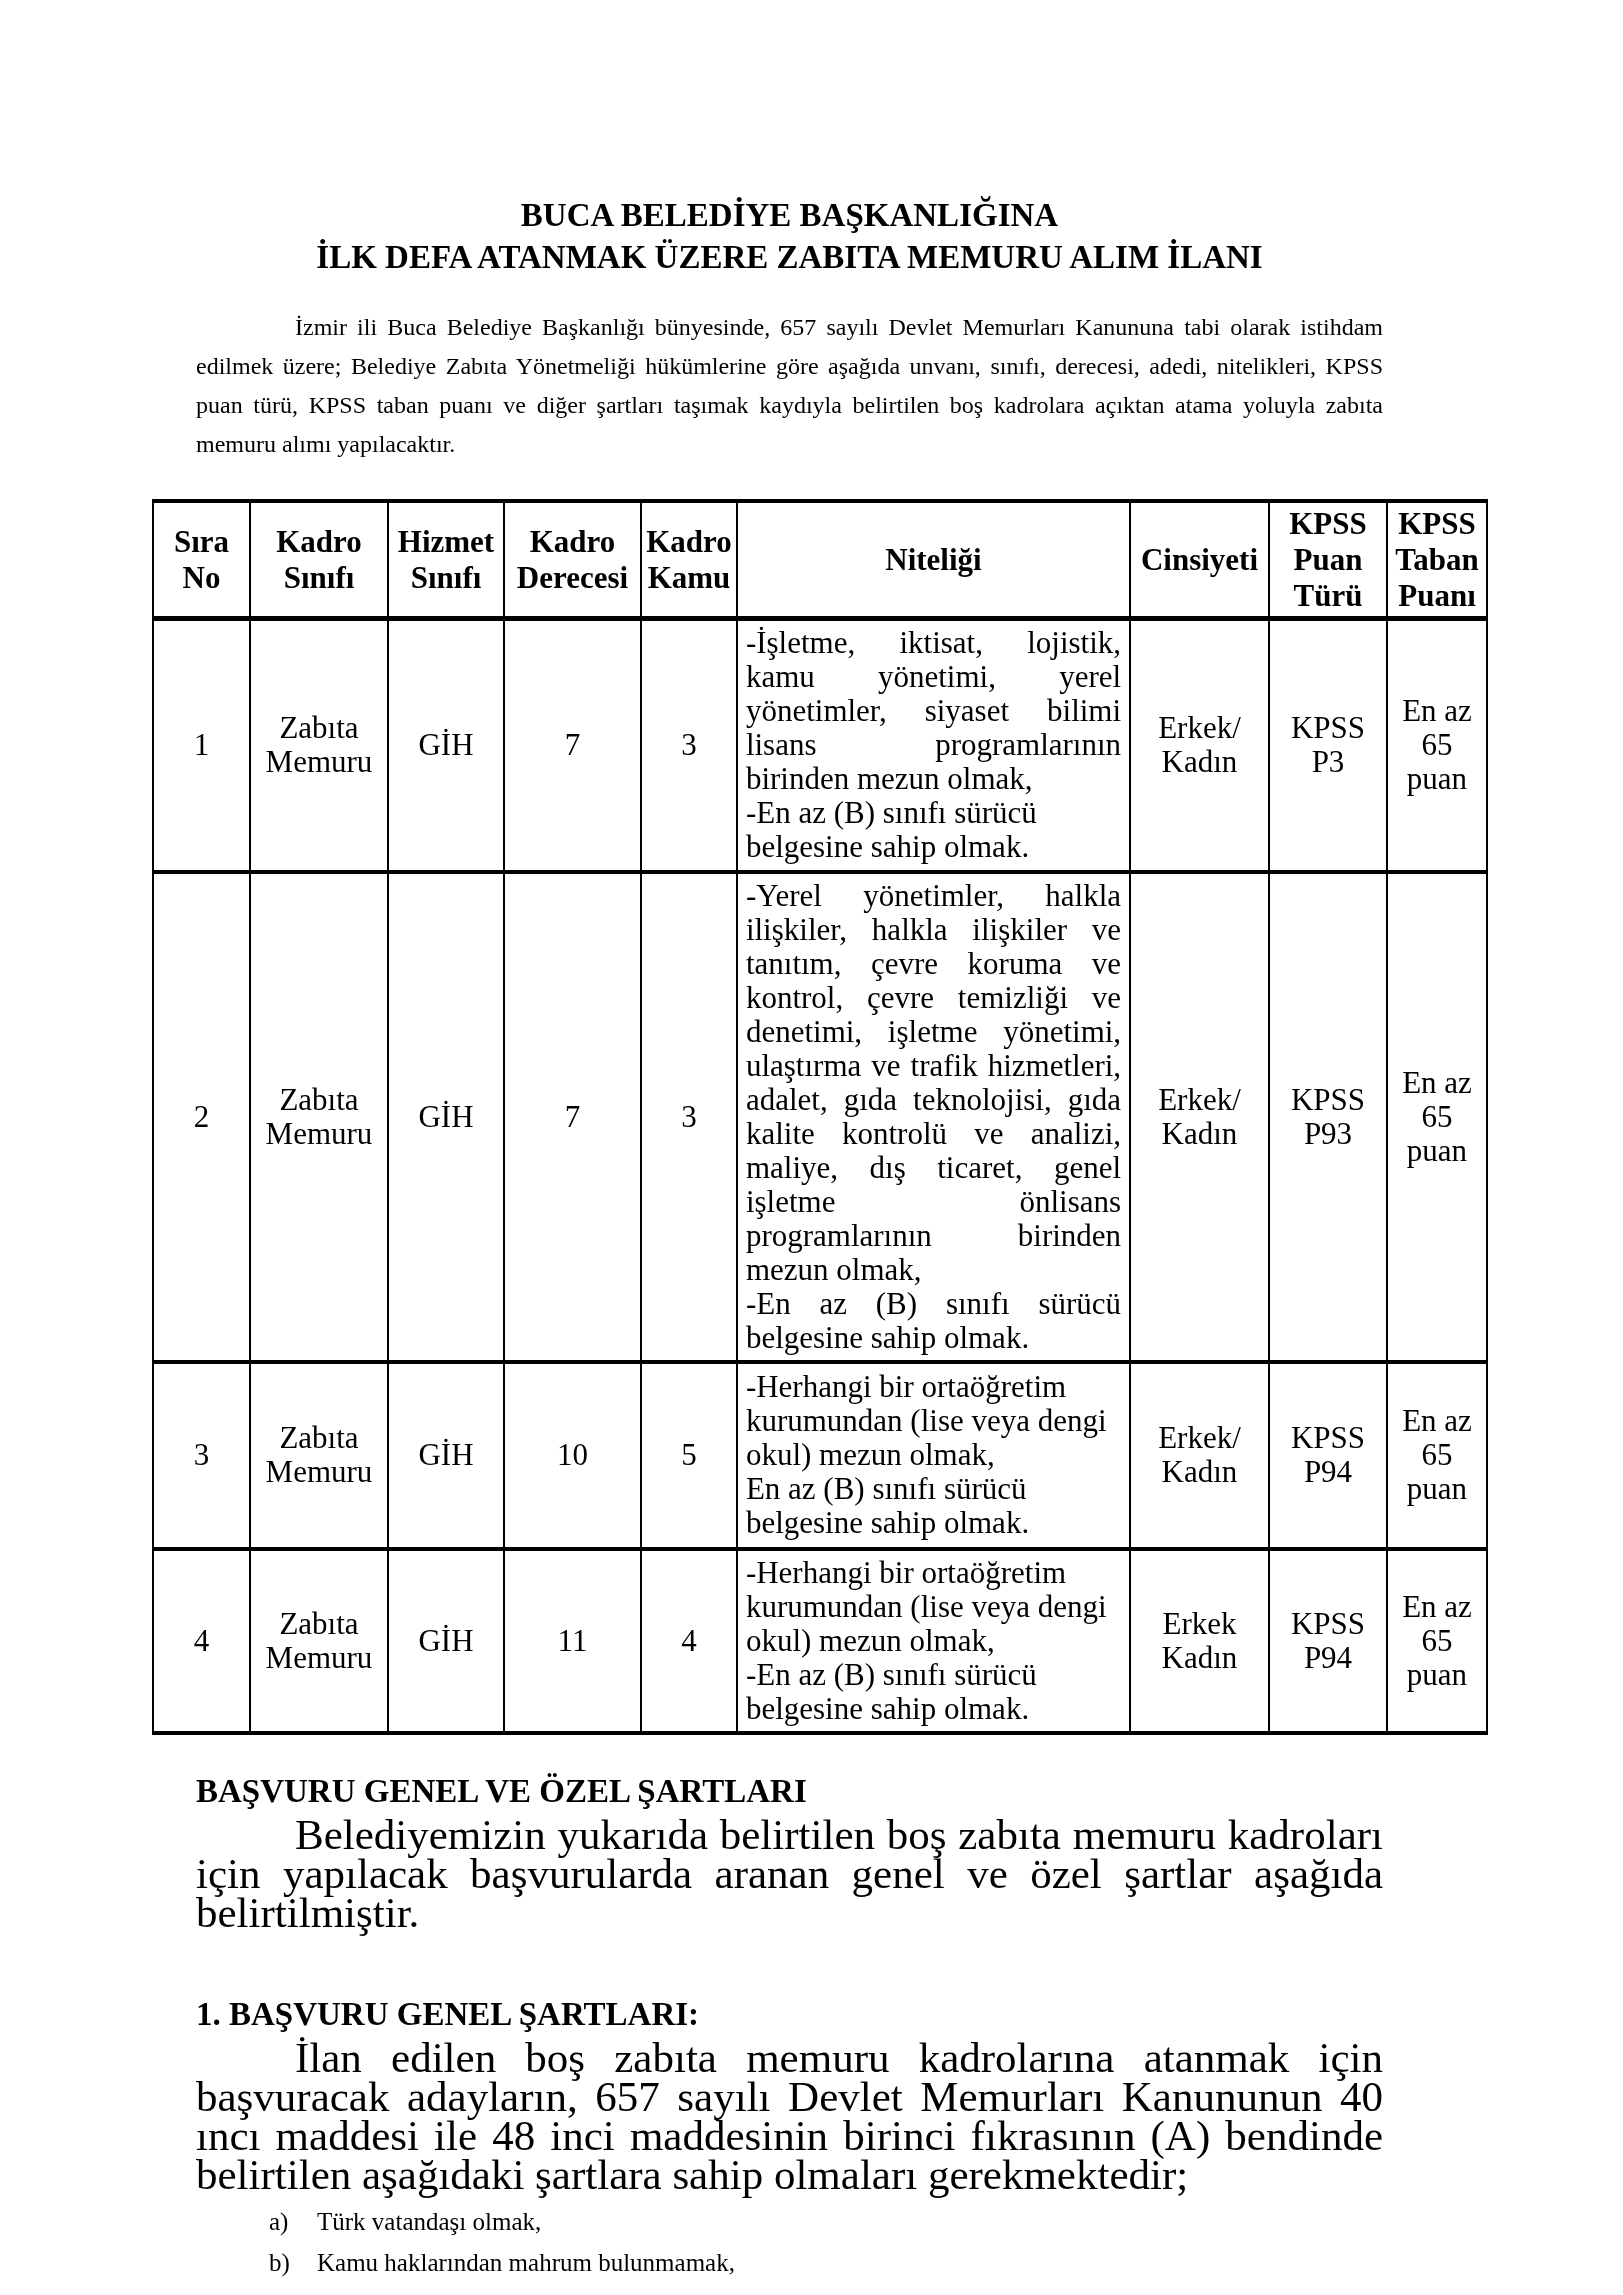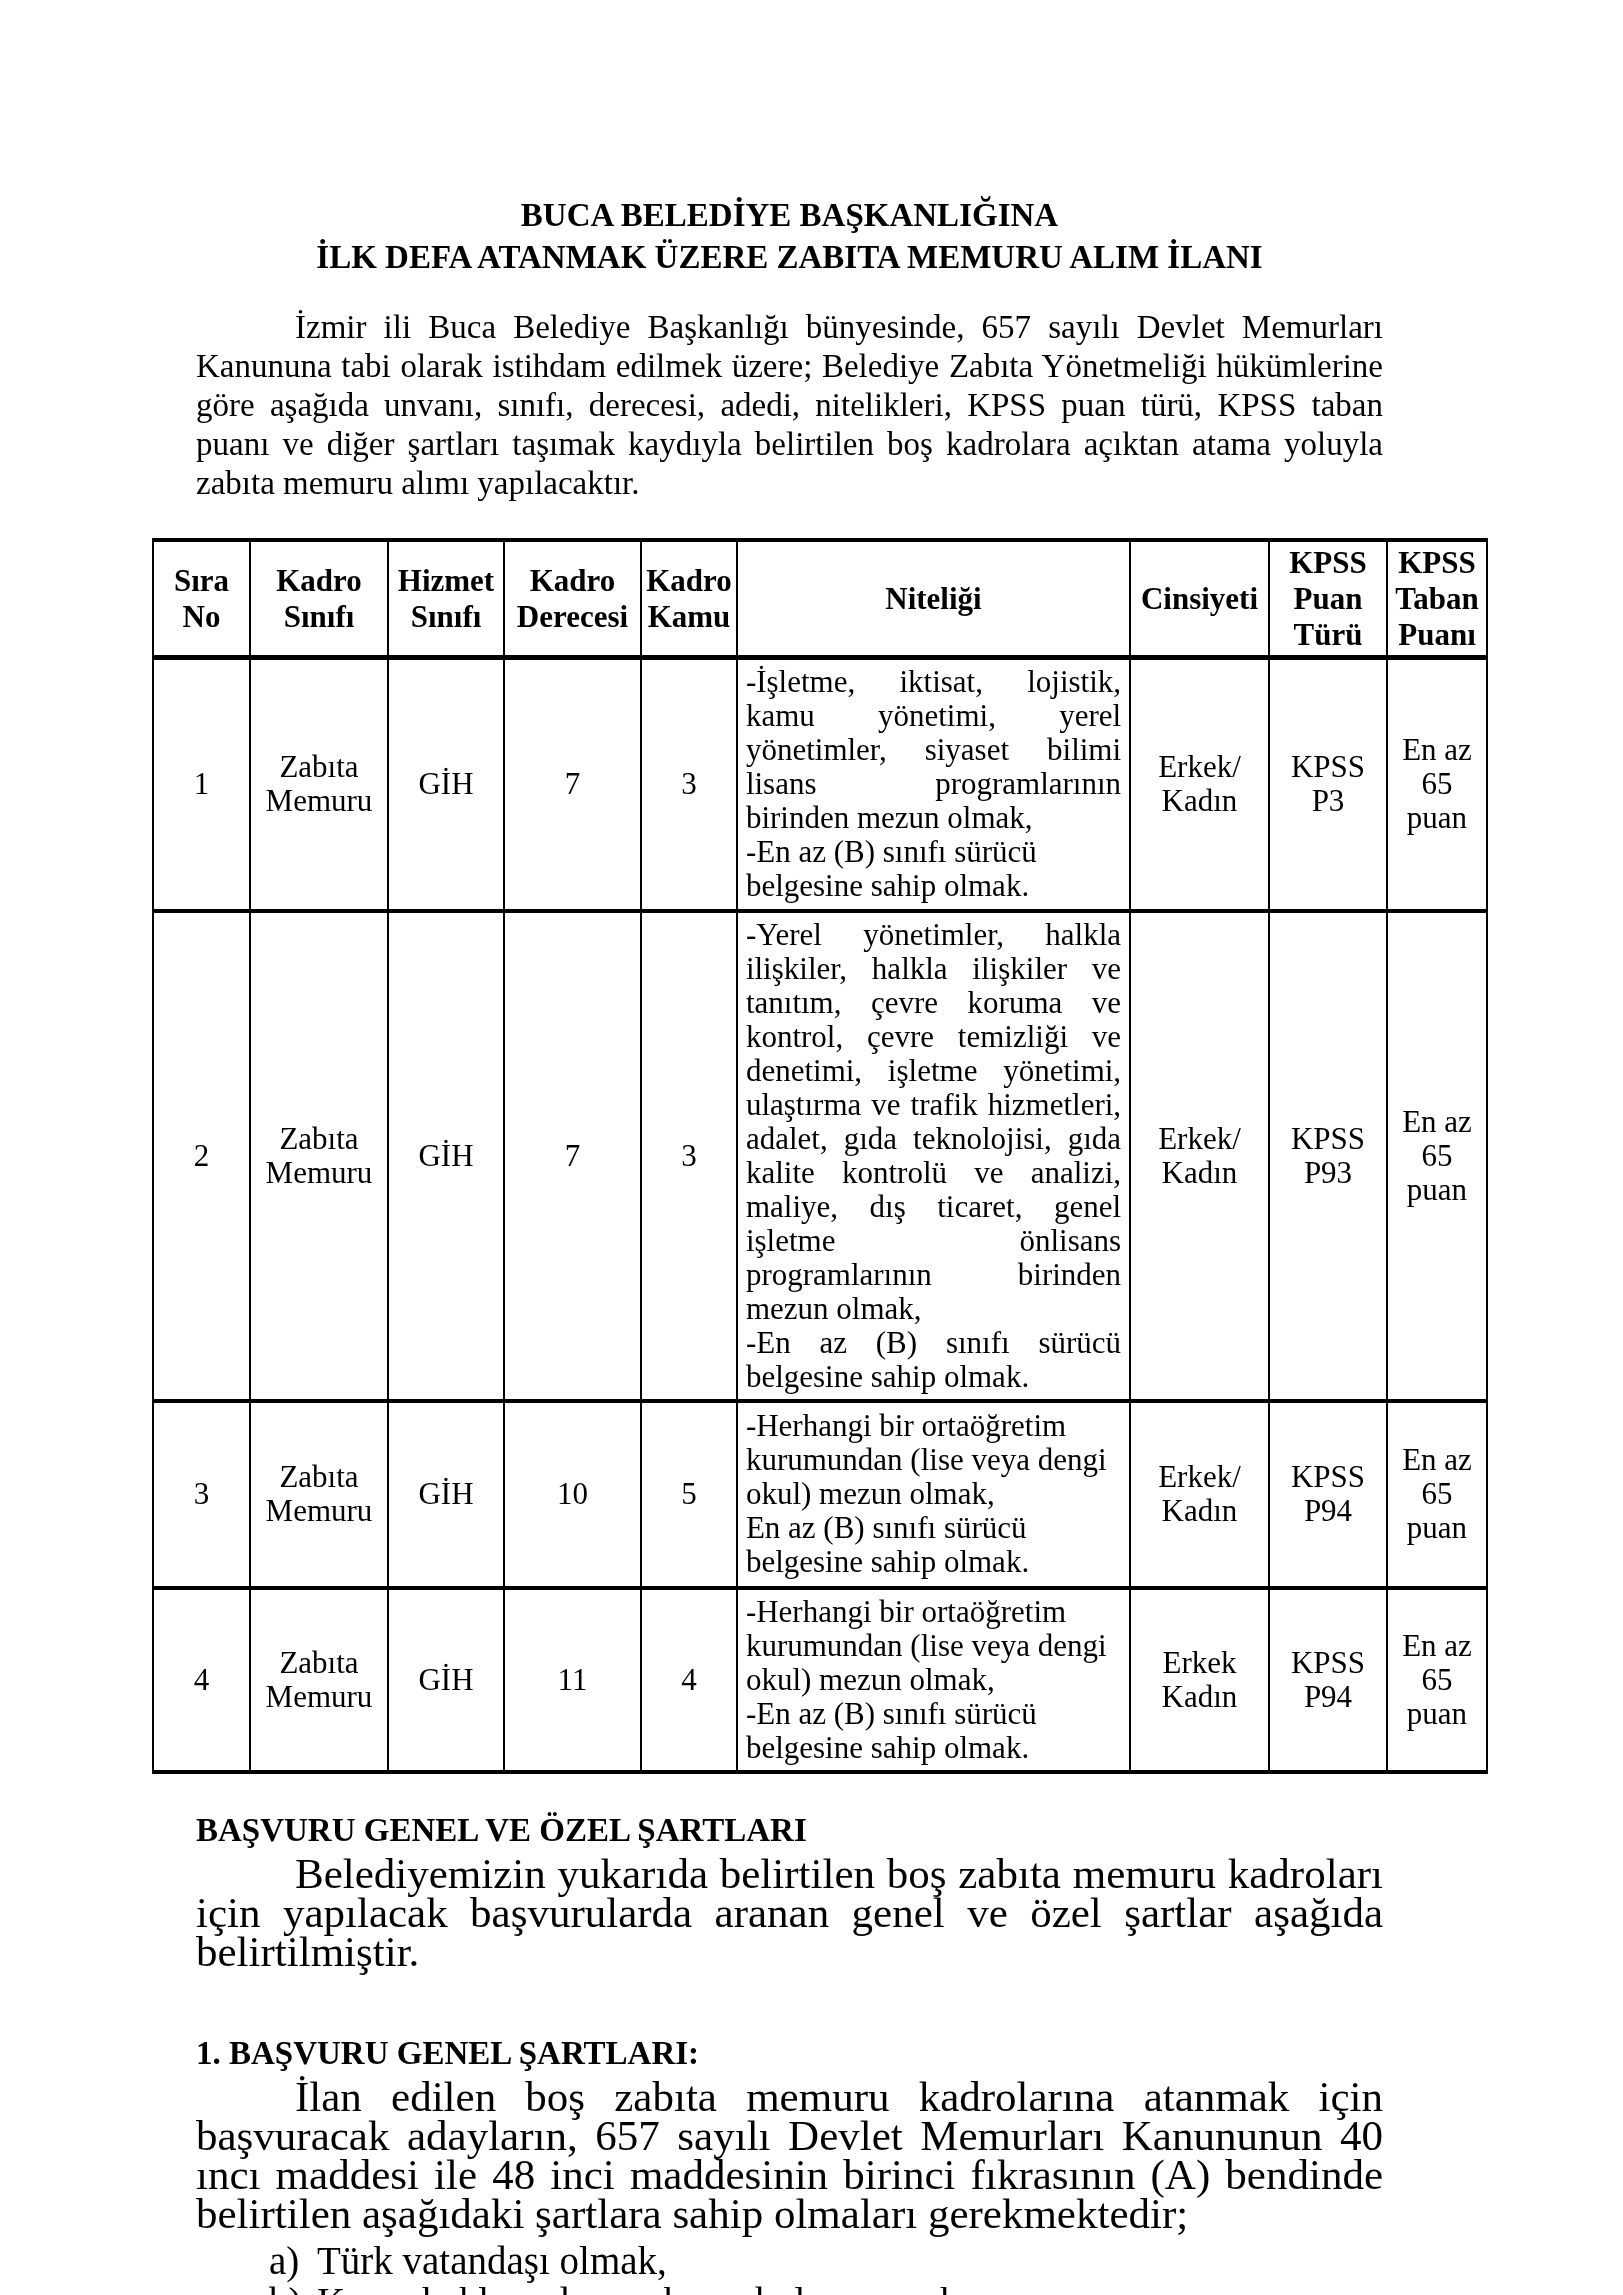--- a/index.html
+++ b/index.html
@@ -22,21 +22,21 @@
   .doc-title {
     text-align: center;
     font-weight: bold;
     font-size: 33px;
     line-height: 42px;
   }
 
   
   .para {
     margin-top: 30px;
-    font-size: 33px;
+    font-size: 24px;
     line-height: 39px;
     text-align: justify;
     text-indent: 99px;
   }
 
   
   table.kadro-table {
     border-collapse: collapse;
     table-layout: fixed;
     width: 1336px;
@@ -85,21 +85,21 @@
   .sec-heading.second { margin-top: 63px; }
   .sec-para {
     font-size: 43px;
     line-height: 39px;
     text-align: justify;
     text-indent: 99px;
     margin-top: 4px;
   }
   .cond-list { margin-top: 6.5px; }
   .cond-item {
-    font-size: 39px;
+    font-size: 25px;
     line-height: 41px;
     padding-left: 73px;
   }
   .cond-label { display: inline-block; width: 48px; }
 </style>
 </head>
 <body>
 
 <div class="page">
 

